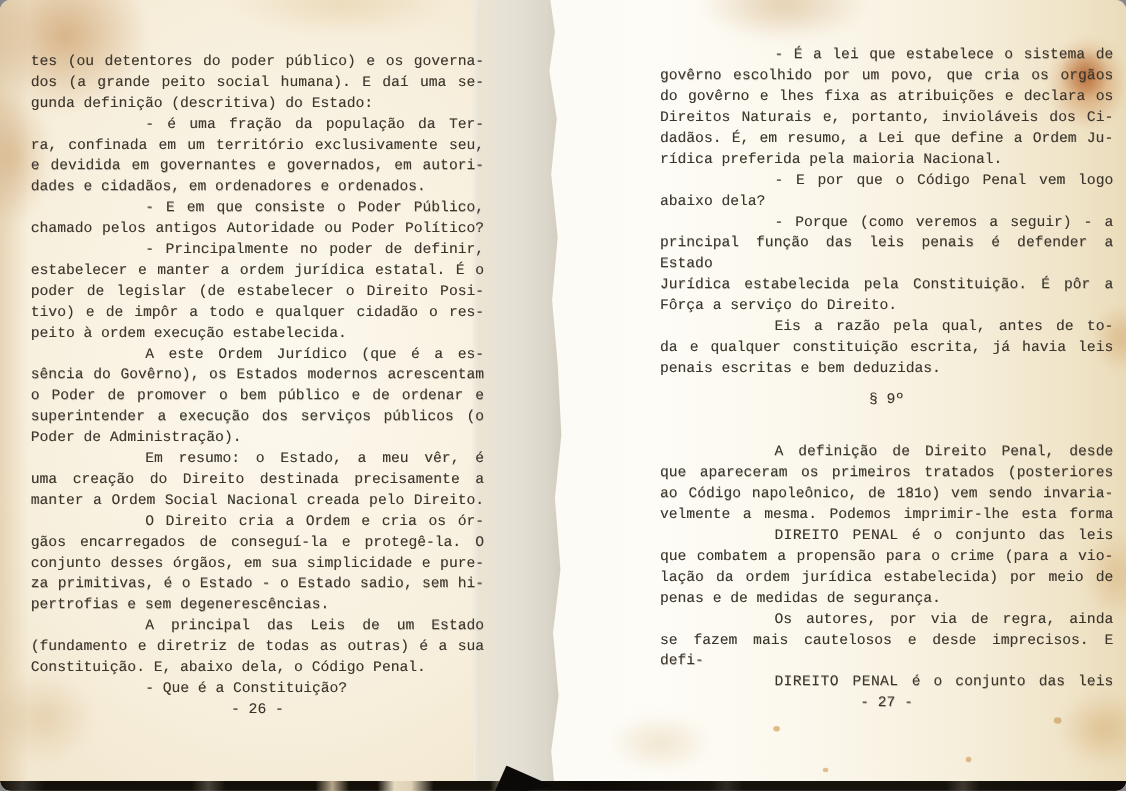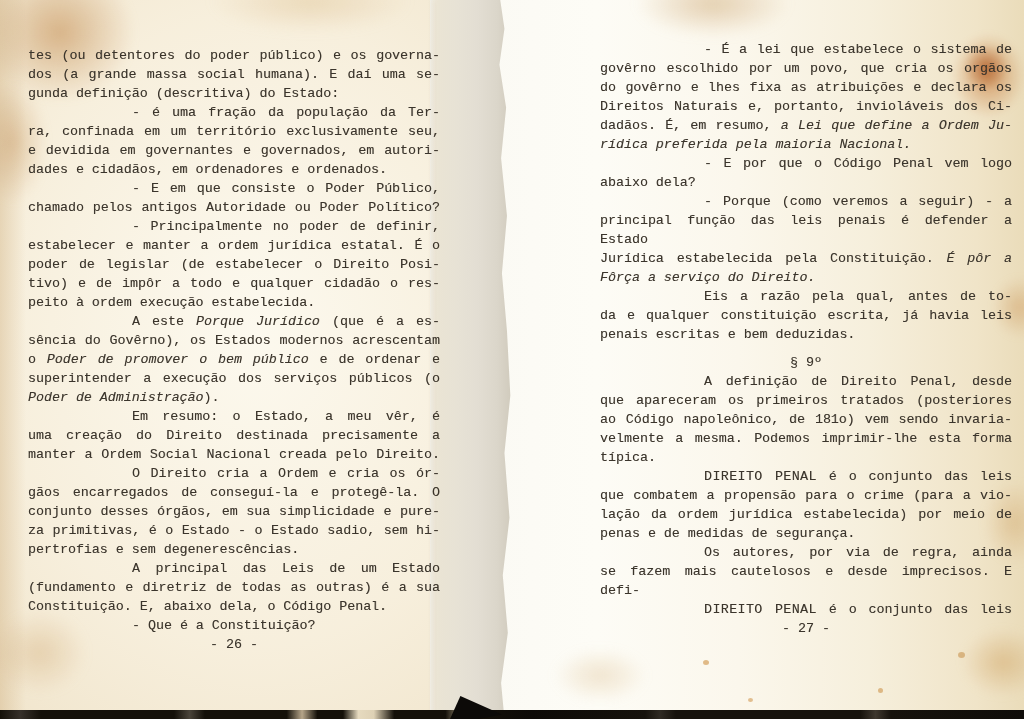--- a/index.html
+++ b/index.html
@@ -1,19 +1,20 @@
 <!DOCTYPE html>
 <html><head>
 <meta charset="utf-8">
 <style>
   html,body { margin:0; padding:0; background:#888; }
   .spread {
     position:relative; width:1024px; height:719px; overflow:hidden;
     background:#f0abfc;
     font-family:"Liberation Mono","DejaVu Sans Mono",monospace;
+    border-radius:10px;
   }
   
   .page-left {
     position:absolute; left:0; top:0; width:472px; height:719px;
     background:
       radial-gradient(130% 105% at 54% 46%,
         rgba(253,250,240,.95) 0%, rgba(248,240,222,.85) 42%,
         rgba(238,224,196,.75) 74%, rgba(229,211,176,.85) 100%),
       #f1e8d2;
   }
@@ -73,23 +74,23 @@
     position:absolute; width:412px; color:#3b352c;
     font-size:13.3px; line-height:19px;
     text-shadow:.3px .3px 0 rgba(58,50,40,.35);
     z-index:4;
   }
   .text-left  { left:28px;  top:46px; }
   .text-right { left:600px; top:40px; }
   .line { min-height:19px; }
   .line.j   { text-align:justify; text-align-last:justify; }
   .line.ind { padding-left:104px; }
-  .line.hd  { text-align:left; text-align-last:center; margin-top:9px; }
+  .line.hd  { text-align:left; text-align-last:center; margin-top:9px; margin-bottom:29px; }
   .line.pn  { text-align:left; text-align-last:center; }
-  .line span.i { font-style:italic; }
+  .line span.i { }
   .line span.b { font-weight:normal; letter-spacing:.4px; }
   
   .bottom-bar {
     position:absolute; left:0; bottom:0; width:1024px; height:9px; z-index:5;
     background:linear-gradient(90deg,
       #141009 0%, #36302a 2%, #141009 4%,
       #141009 17%, #4a443a 18.5%, #141009 20%,
       #141009 28%, #b6a589 29.5%, #141009 31%,
       #141009 33.5%, #e6dabf 35%, #ded1b5 36.5%, #141009 38.5%,
       #141009 43.5%, #9c8f76 45%, #141009 46.5%,
@@ -122,34 +123,34 @@
   <div class="st s8"></div>
   <div class="st s9"></div>
   <div class="st s10"></div>
   <div class="sp p1"></div>
   <div class="sp p2"></div>
   <div class="sp p3"></div>
   <div class="sp p4"></div>
 
   <div class="text-block text-left">
       <div class="line j"><span class="n">tes (ou detentores do poder público) e os governa-</span></div>
-      <div class="line j"><span class="n">dos (a grande massa social humana). E daí uma se-</span></div>
+      <div class="line j"><span class="n">dos (a grande peito social humana). E daí uma se-</span></div>
       <div class="line"><span class="n">gunda definição (descritiva) do Estado:</span></div>
       <div class="line j ind"><span class="n">- é uma fração da população da Ter-</span></div>
       <div class="line j"><span class="n">ra, confinada em um território exclusivamente seu,</span></div>
       <div class="line j"><span class="n">e devidida em governantes e governados, em autori-</span></div>
       <div class="line"><span class="n">dades e cidadãos, em ordenadores e ordenados.</span></div>
       <div class="line j ind"><span class="n">- E em que consiste o Poder Público,</span></div>
       <div class="line j"><span class="n">chamado pelos antigos Autoridade ou Poder Político?</span></div>
       <div class="line j ind"><span class="n">- Principalmente no poder de definir,</span></div>
       <div class="line j"><span class="n">estabelecer e manter a ordem jurídica estatal. É o</span></div>
       <div class="line j"><span class="n">poder de legislar (de estabelecer o Direito Posi-</span></div>
       <div class="line j"><span class="n">tivo) e de impôr a todo e qualquer cidadão o res-</span></div>
       <div class="line"><span class="n">peito à ordem execução estabelecida.</span></div>
-      <div class="line j ind"><span class="n">A este </span><span class="i">Porque Jurídico</span><span class="n"> (que é a es-</span></div>
+      <div class="line j ind"><span class="n">A este </span><span class="i">Ordem Jurídico</span><span class="n"> (que é a es-</span></div>
       <div class="line j"><span class="n">sência do Govêrno), os Estados modernos acrescentam</span></div>
       <div class="line j"><span class="n">o </span><span class="i">Poder de promover o bem público</span><span class="n"> e de ordenar e</span></div>
       <div class="line j"><span class="n">superintender a execução dos serviços públicos (o</span></div>
       <div class="line"><span class="i">Poder de Administração</span><span class="n">).</span></div>
       <div class="line j ind"><span class="n">Em resumo: o Estado, a meu vêr, é</span></div>
       <div class="line j"><span class="n">uma creação do Direito destinada precisamente a</span></div>
       <div class="line j"><span class="n">manter a Ordem Social Nacional creada pelo Direito.</span></div>
       <div class="line j ind"><span class="n">O Direito cria a Ordem e cria os ór-</span></div>
       <div class="line j"><span class="n">gãos encarregados de conseguí-la e protegê-la. O</span></div>
       <div class="line j"><span class="n">conjunto desses órgãos, em sua simplicidade e pure-</span></div>
@@ -175,21 +176,20 @@
       <div class="line j"><span class="n">Jurídica estabelecida pela Constituição. </span><span class="i">É pôr a</span></div>
       <div class="line"><span class="i">Fôrça a serviço do Direito.</span></div>
       <div class="line j ind"><span class="n">Eis a razão pela qual, antes de to-</span></div>
       <div class="line j"><span class="n">da e qualquer constituição escrita, já havia leis</span></div>
       <div class="line"><span class="n">penais escritas e bem deduzidas.</span></div>
       <div class="line hd"><span class="n">§ 9º</span></div>
       <div class="line j ind"><span class="n">A definição de Direito Penal, desde</span></div>
       <div class="line j"><span class="n">que apareceram os primeiros tratados (posteriores</span></div>
       <div class="line j"><span class="n">ao Código napoleônico, de 181o) vem sendo invaria-</span></div>
       <div class="line j"><span class="n">velmente a mesma. Podemos imprimir-lhe esta forma</span></div>
-      <div class="line"><span class="n">típica.</span></div>
       <div class="line j ind"><span class="b">DIREITO PENAL</span><span class="n"> é o conjunto das leis</span></div>
       <div class="line j"><span class="n">que combatem a propensão para o crime (para a vio-</span></div>
       <div class="line j"><span class="n">lação da ordem jurídica estabelecida) por meio de</span></div>
       <div class="line"><span class="n">penas e de medidas de segurança.</span></div>
       <div class="line j ind"><span class="n">Os autores, por via de regra, ainda</span></div>
       <div class="line j"><span class="n">se fazem mais cautelosos e desde imprecisos. E defi-</span></div>
       <div class="line j ind"><span class="b">DIREITO PENAL</span><span class="n"> é o conjunto das leis</span></div>
       <div class="line pn"><span class="n">- 27 -</span></div>
     </div>
 

